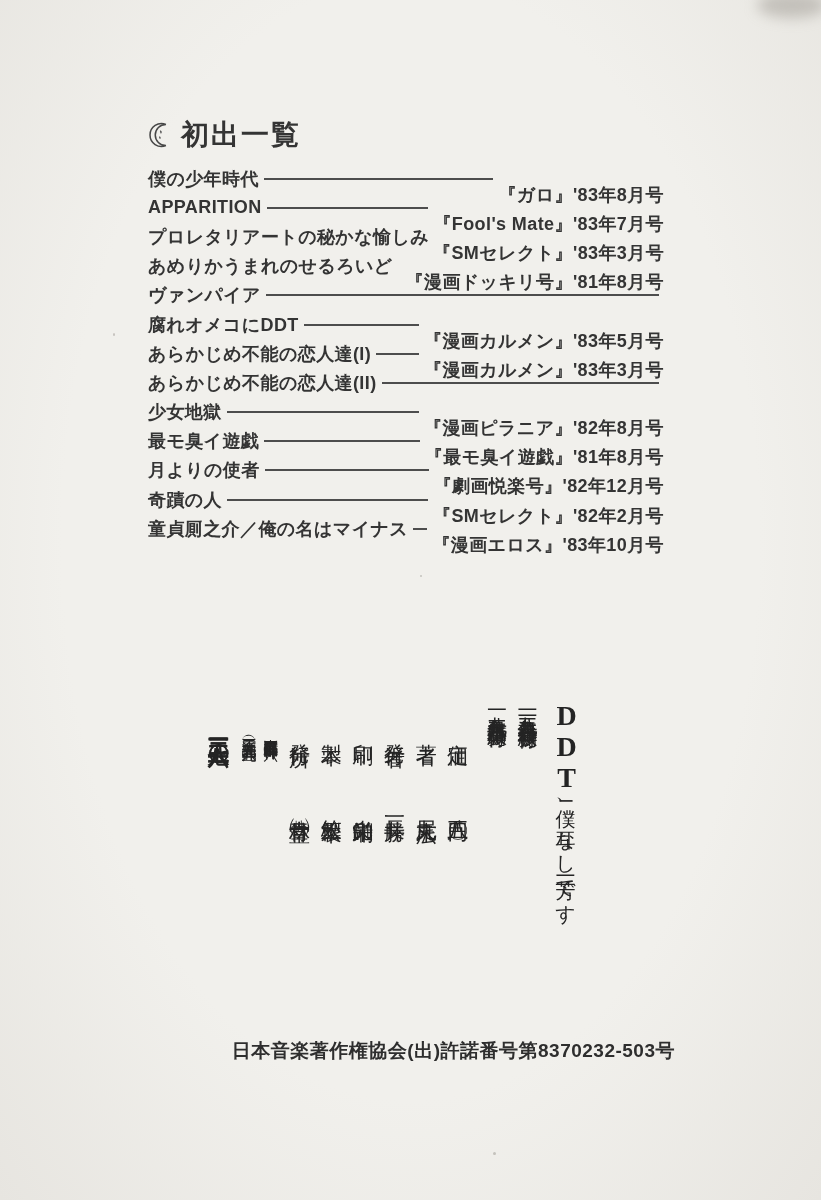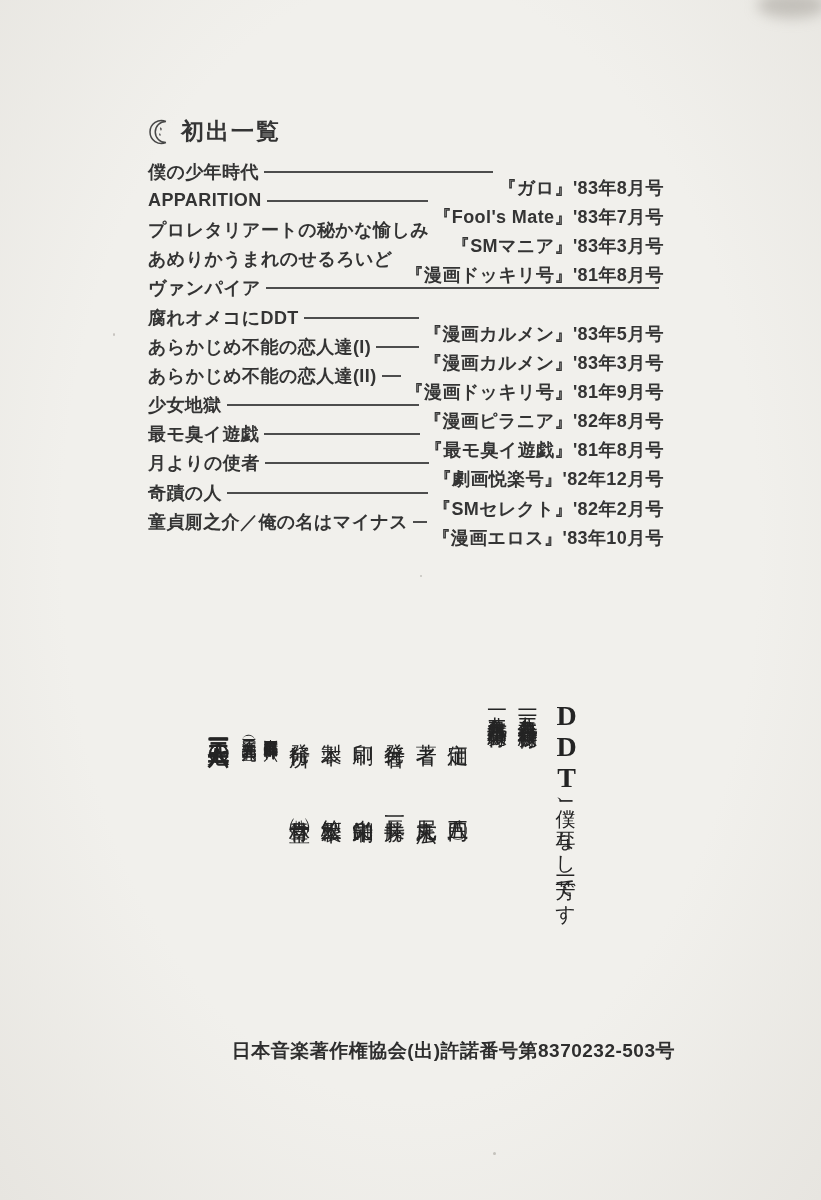--- a/index.html
+++ b/index.html
@@ -10,21 +10,21 @@
         background:radial-gradient(ellipse at 50% 45%, #f1f0ec 60%, #e7e5e0 100%);}
   .smudge{position:absolute;top:-8px;right:-6px;width:70px;height:26px;
           background:#a39f98;border-radius:50%;filter:blur(7px);opacity:.55;}
   .speck1,.speck2,.speck3{position:absolute;border-radius:50%;background:#9a968f;opacity:.5;}
   .speck1{width:3px;height:3px;left:493px;top:1152px;}
   .speck2{width:2px;height:2px;left:420px;top:575px;}
   .speck3{width:2px;height:3px;left:113px;top:333px;}
 
   
   .publist-section{position:absolute;left:148px;top:116px;width:516px;color:#343434;}
-  .publist-header{display:flex;align-items:center;gap:7px;font-size:23px;font-weight:600;
+  .publist-header{display:flex;align-items:center;gap:7px;font-size:28px;font-weight:600;
                   letter-spacing:2px;margin:0 0 10px 0;}
   .moon{width:26px;height:26px;display:inline-block;flex:0 0 auto;}
   ul.publist{list-style:none;margin:0;padding:0;}
   .row{display:flex;align-items:center;height:29.2px;font-size:18px;font-weight:600;
        letter-spacing:0.4px;white-space:nowrap;}
   .row .t{flex:0 0 auto;}
   .row .rule{flex:1 1 0;min-width:0;height:2px;background:#4d4d4d;margin:0 5px;align-self:center;}
   .row .rule.hidden{visibility:hidden;margin:0 2px;}
   .row .src{flex:0 0 auto;margin-top:32px;}
 
@@ -79,21 +79,21 @@
 
   <li class="row">
     <span class="t">APPARITION</span>
     <span class="rule"></span>
     <span class="src">『Fool's Mate』'83年7月号</span>
   </li>
 
   <li class="row">
     <span class="t">プロレタリアートの秘かな愉しみ</span>
     <span class="rule hidden"></span>
-    <span class="src">『SMマニア』'83年3月号</span>
+    <span class="src">『SMセレクト』'83年3月号</span>
   </li>
 
   <li class="row">
     <span class="t">あめりかうまれのせるろいど</span>
     <span class="rule hidden"></span>
     <span class="src">『漫画ドッキリ号』'81年8月号</span>
   </li>
 
   <li class="row">
     <span class="t">ヴァンパイア</span>
@@ -108,21 +108,20 @@
 
   <li class="row">
     <span class="t">あらかじめ不能の恋人達(I)</span>
     <span class="rule"></span>
     <span class="src">『漫画カルメン』'83年3月号</span>
   </li>
 
   <li class="row">
     <span class="t">あらかじめ不能の恋人達(II)</span>
     <span class="rule"></span>
-    <span class="src">『漫画ドッキリ号』'81年9月号</span>
   </li>
 
   <li class="row">
     <span class="t">少女地獄</span>
     <span class="rule"></span>
     <span class="src">『漫画ピラニア』'82年8月号</span>
   </li>
 
   <li class="row">
     <span class="t">最モ臭イ遊戯</span>

